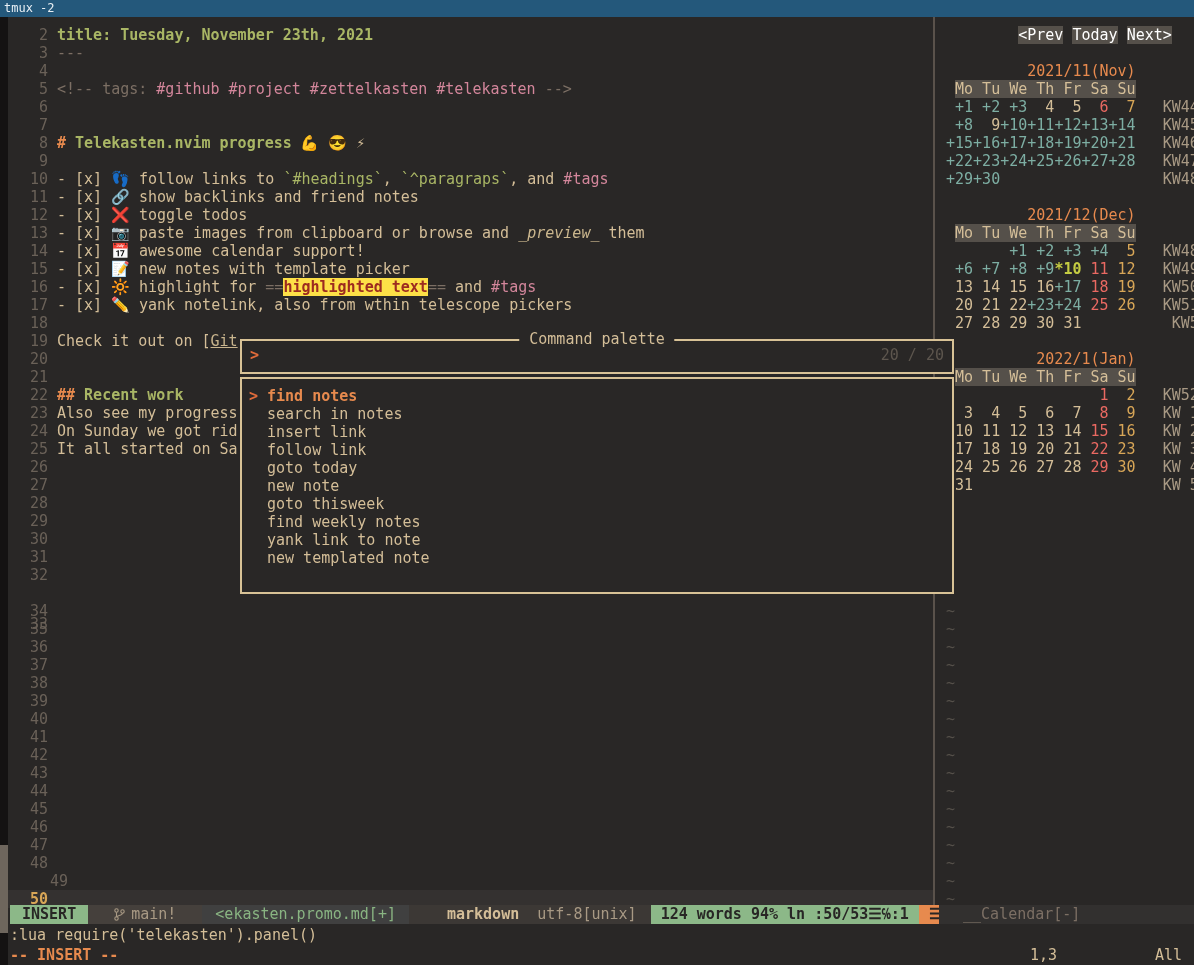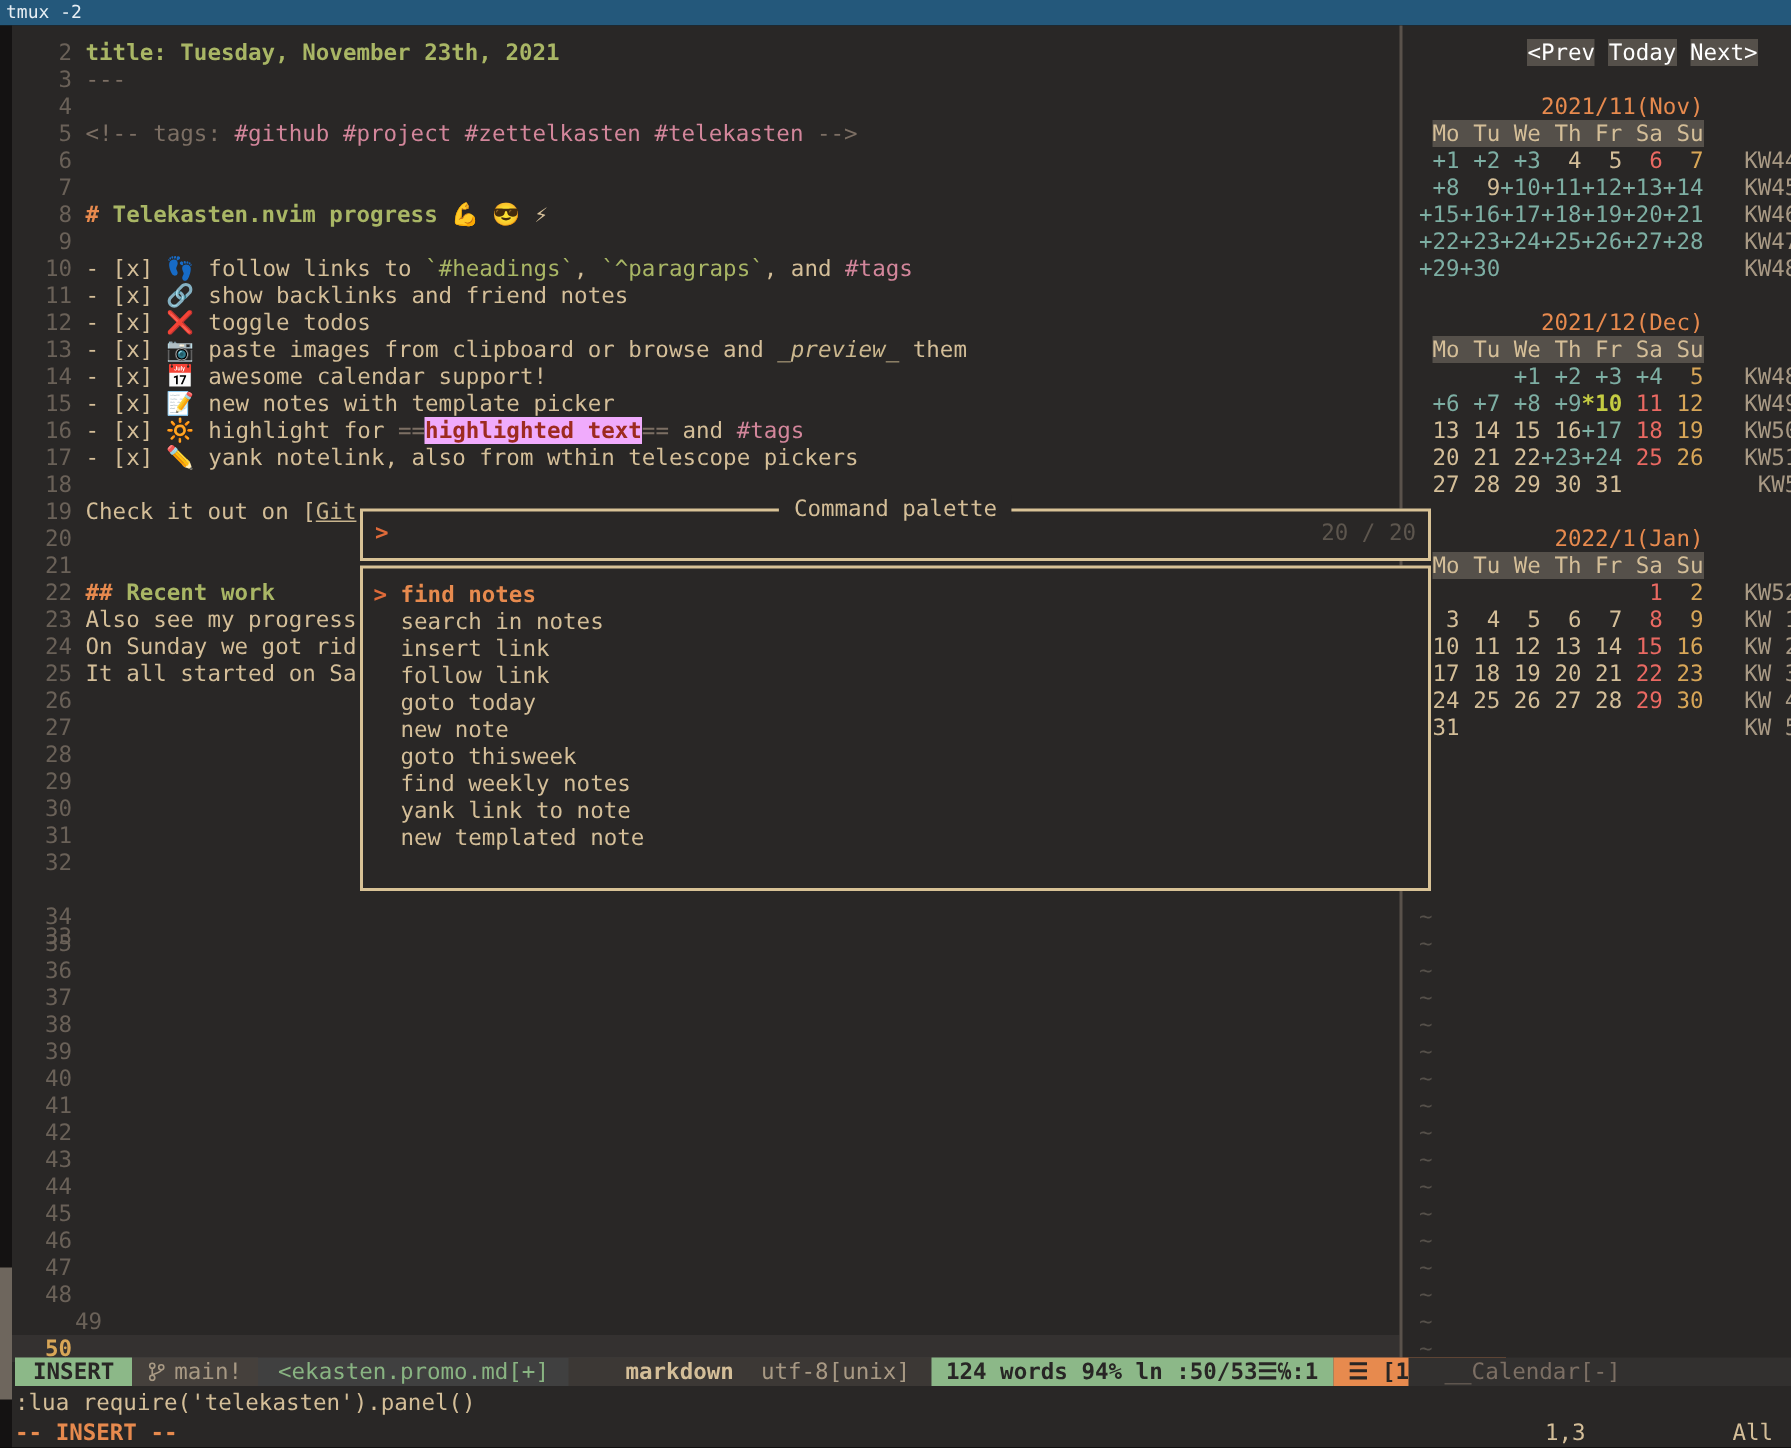--- a/index.html
+++ b/index.html
@@ -22,21 +22,21 @@
   .line.cursorline{background:#343130;}
   .lnum{display:inline-block;width:40px;text-align:right;color:#6a6158;padding-right:9px;}
   .cursorline .lnum{color:#d8a657;font-weight:bold;}
 
   .s-h1{color:#a9b665;font-weight:bold;}
   .s-hmark{color:#e78a4e;font-weight:bold;}
   .s-cm{color:#7c6f64;}
   .s-tag{color:#d3869b;}
   .s-code{color:#a9b665;}
   .s-em{font-style:italic;color:#cbb78e;}
-  .s-mark{background:#f0abfc;color:#9d2b20;font-weight:bold;margin-top:36px;}
+  .s-mark{background:#fde047;color:#9d2b20;font-weight:bold;margin-top:36px;}
   .s-link{text-decoration:underline;color:#c8b48d;}
 
   
   .vsep{position:absolute;left:925px;top:0;width:2px;height:888px;background:#5a524b;}
 
   
   .cal-pane{position:absolute;left:930px;top:0;width:256px;height:888px;}
   .cal-row{position:absolute;left:8px;white-space:pre;height:18px;}
   .cal-btn{background:#55504a;color:#ffffff;cursor:pointer;}
   .cal-title{color:#e78a4e;}
@@ -60,21 +60,21 @@
   .pitem{height:18px;white-space:pre;padding-left:7px;color:#d4be98;}
   .pitem .caret{display:inline-block;width:18px;color:#e06b3a;font-weight:bold;}
   .pitem.selected .label{color:#e78a4e;font-weight:bold;}
   .results-inner{padding-top:8px;}
 
   
   .sl{position:absolute;left:2px;top:888px;width:925px;height:19px;display:flex;
     background:#404040;line-height:19px;}
   .sl span{white-space:pre;}
   .sl-mode{background:#8cb888;color:#282625;font-weight:bold;padding:0 12px;}
-  .sl-branch{background:#45403c;color:#a89984;padding:0 11px;display:flex;align-items:center;gap:6px;}
+  .sl-branch{background:#45403c;color:#a89984;padding:0 26px;display:flex;align-items:center;gap:6px;}
   .sl-file{color:#89b482;padding:0 13px;flex:1;}
   .sl-ft{background:#3c3835;padding:0 14px;}
   .sl-ftname{color:#d4be98;font-weight:bold;margin-left:24px;}
   .sl-enc{color:#a89984;}
   .sl-stats{background:#8cb888;color:#282625;font-weight:bold;padding:0 10px;}
   .sl-tab{background:#e78a4e;color:#282625;font-weight:bold;padding:0 10px;}
   .sl-cal{position:absolute;left:931px;top:888px;width:255px;height:19px;background:#32302f;
     color:#7c6f64;line-height:19px;padding-left:24px;box-sizing:border-box;white-space:pre;}
 
   .cmdline{position:absolute;left:2px;top:909px;height:18px;white-space:pre;color:#d4be98;}

